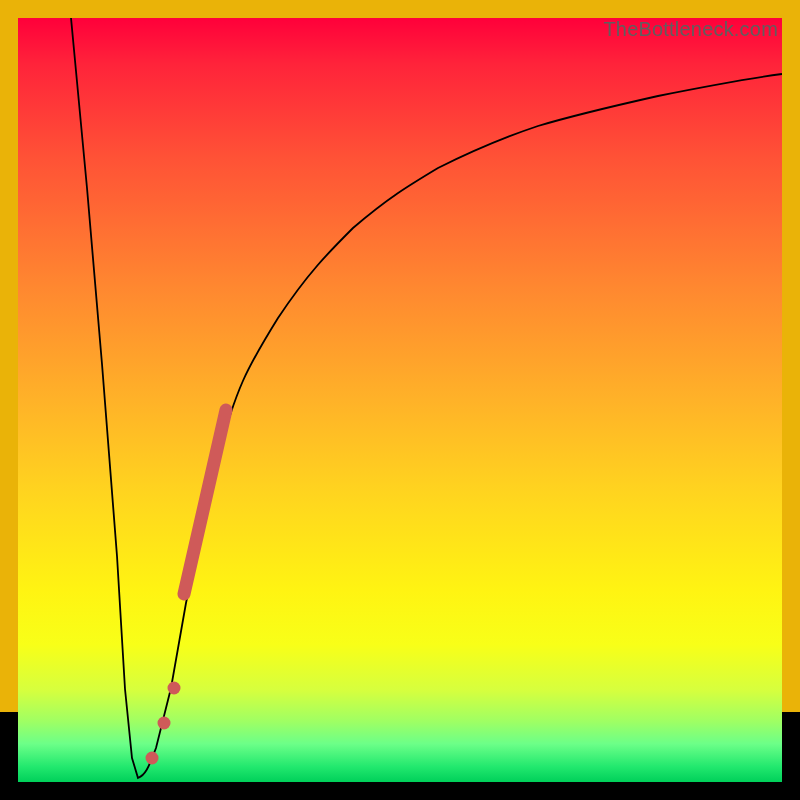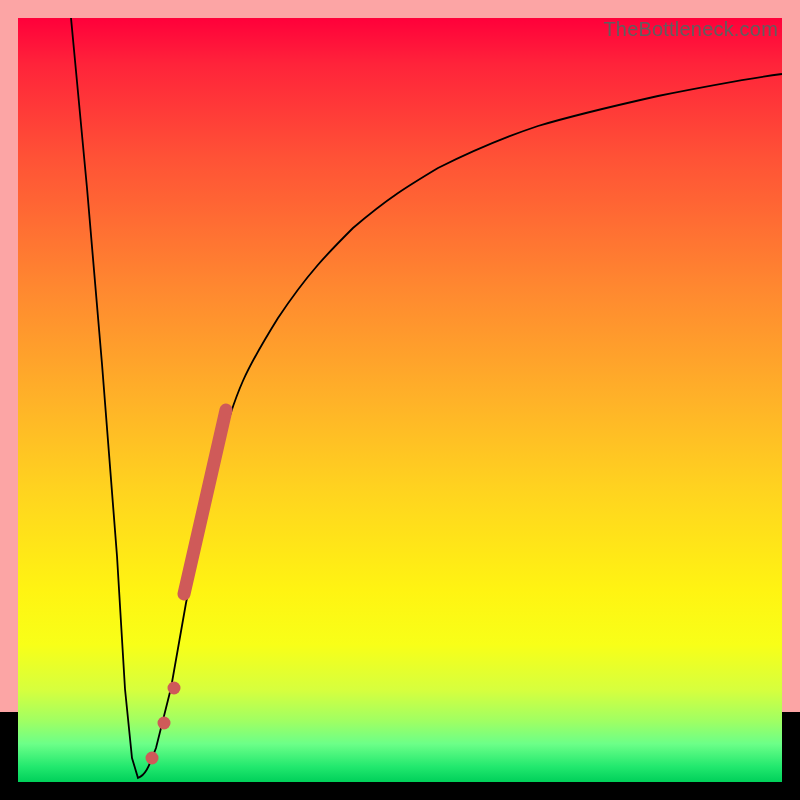--- a/index.html
+++ b/index.html
@@ -8,21 +8,21 @@
     width: 800px;
     height: 800px;
     overflow: hidden;
     background: #000;
     font-family: Arial, Helvetica, sans-serif;
   }
   .frame {
     position: absolute;
     left: 0; top: 0;
     width: 800px; height: 712px;
-    background: #fca5a5;
+    background: #eab308;
   }
   .plot {
     position: absolute;
     left: 18px;
     top: 18px;
     width: 764px;
     height: 764px;
     overflow: hidden;
   }
   .gradient {

